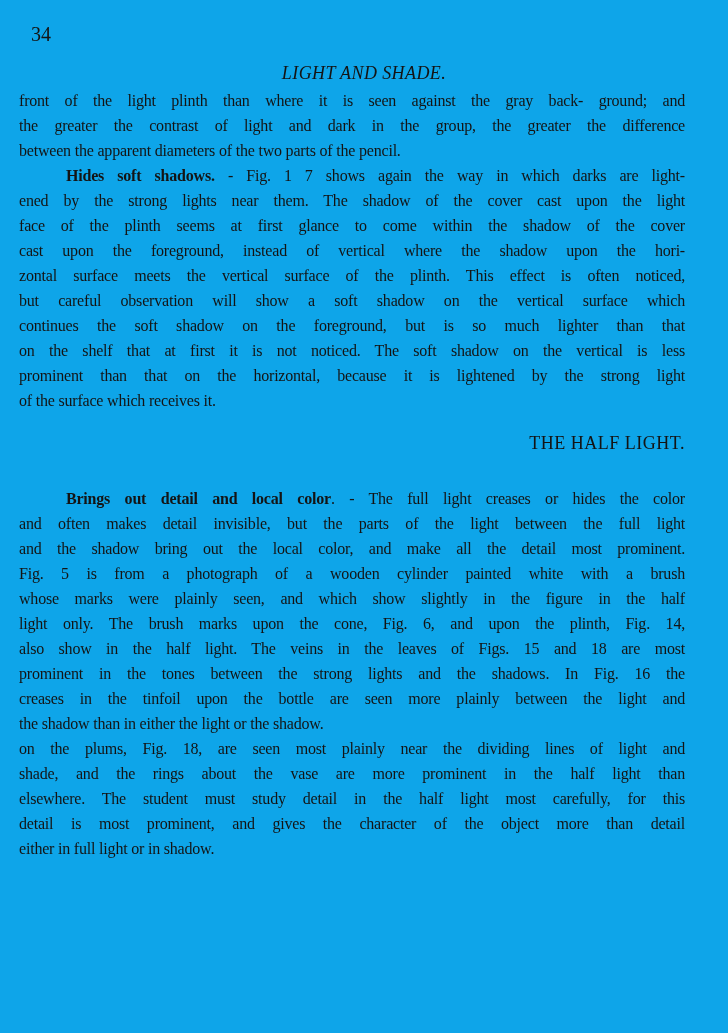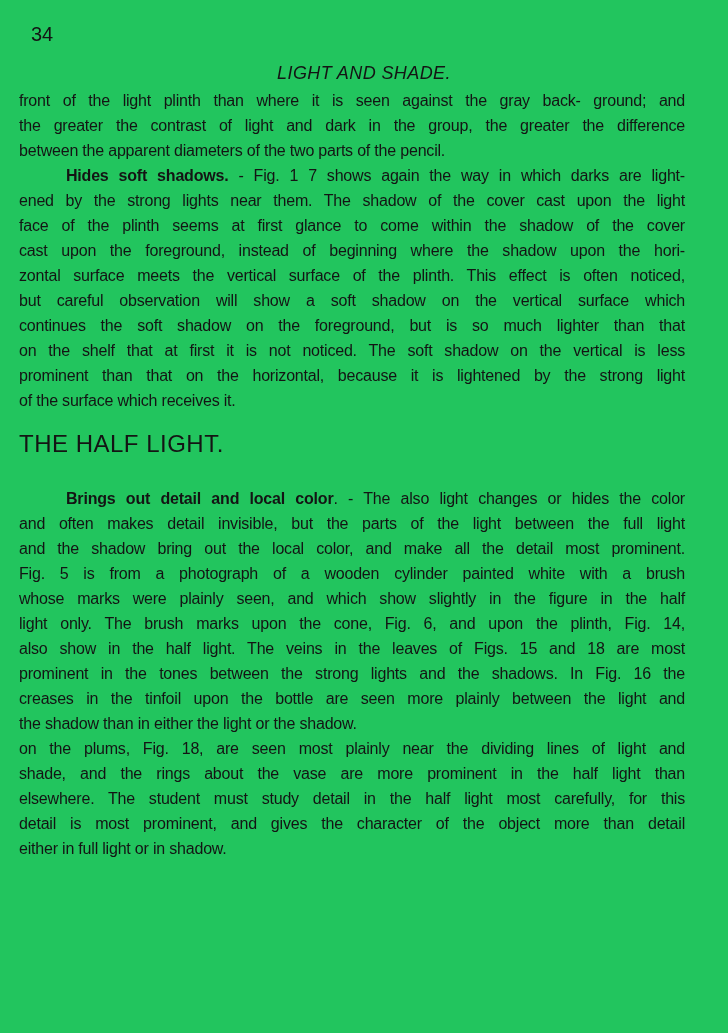--- a/index.html
+++ b/index.html
@@ -4,23 +4,23 @@
 <style>
   html, body {
     margin: 0;
     padding: 0;
     background: #ffffff;
   }
   .page {
     position: relative;
     width: 728px;
     height: 1033px;
-    background: #22c55e;
+    background: #0ea5e9;
     color: #141414;
-    font-family: Liberation Sans, sans-serif;
+    font-family: Liberation Serif, serif;
     overflow: hidden;
   }
   .page-number {
     position: absolute;
     top: 22px;
     left: 31px;
     font-size: 20px;
     line-height: 24px;
   }
   .running-header {
@@ -48,22 +48,22 @@
     text-align: justify;
     text-align-last: justify;
     text-justify: inter-word;
     white-space: normal;
   }
   .line.last { text-align-last: left; }
   .line.first { text-indent: 30px; }
   .lead { font-weight: bold; margin-left: 17px; }
   .section-heading {
     margin: 18px 0 30px 0;
-    text-align: left;
-    font-size: 24px;
+    text-align: right;
+    font-size: 18px;
     line-height: 25px;
     letter-spacing: 0.5px;
   }
 </style>
 </head>
 <body>
 
 <div class="page">
 
   <div class="page-number">34</div>
@@ -75,33 +75,33 @@
     <div class="para">
       <div class="line">front of the light plinth than where it is seen against the gray back- ground; and</div>
       <div class="line">the greater the contrast of light and dark in the group, the greater the difference</div>
       <div class="line last">between the apparent diameters of the two parts of the pencil.</div>
     </div>
 
     <div class="para">
       <div class="line first"><span class="lead">Hides soft shadows.</span><span> - Fig. 1 7 shows again the way in which darks are light-</span></div>
       <div class="line">ened by the strong lights near them. The shadow of the cover cast upon the light</div>
       <div class="line">face of the plinth seems at first glance to come within the shadow of the cover</div>
-      <div class="line">cast upon the foreground, instead of beginning where the shadow upon the hori-</div>
+      <div class="line">cast upon the foreground, instead of vertical where the shadow upon the hori-</div>
       <div class="line">zontal surface meets the vertical surface of the plinth. This effect is often noticed,</div>
       <div class="line">but careful observation will show a soft shadow on the vertical surface which</div>
       <div class="line">continues the soft shadow on the foreground, but is so much lighter than that</div>
       <div class="line">on the shelf that at first it is not noticed. The soft shadow on the vertical is less</div>
       <div class="line">prominent than that on the horizontal, because it is lightened by the strong light</div>
       <div class="line last">of the surface which receives it.</div>
     </div>
 
     <div class="section-heading">THE HALF LIGHT.</div>
 
     <div class="para">
-      <div class="line first"><span class="lead">Brings out detail and local color</span><span>. - The also light changes or hides the color</span></div>
+      <div class="line first"><span class="lead">Brings out detail and local color</span><span>. - The full light creases or hides the color</span></div>
       <div class="line">and often makes detail invisible, but the parts of the light between the full light</div>
       <div class="line">and the shadow bring out the local color, and make all the detail most prominent.</div>
       <div class="line">Fig. 5 is from a photograph of a wooden cylinder painted white with a brush</div>
       <div class="line">whose marks were plainly seen, and which show slightly in the figure in the half</div>
       <div class="line">light only. The brush marks upon the cone, Fig. 6, and upon the plinth, Fig. 14,</div>
       <div class="line">also show in the half light. The veins in the leaves of Figs. 15 and 18 are most</div>
       <div class="line">prominent in the tones between the strong lights and the shadows. In Fig. 16 the</div>
       <div class="line">creases in the tinfoil upon the bottle are seen more plainly between the light and</div>
       <div class="line last">the shadow than in either the light or the shadow.</div>
     </div>

